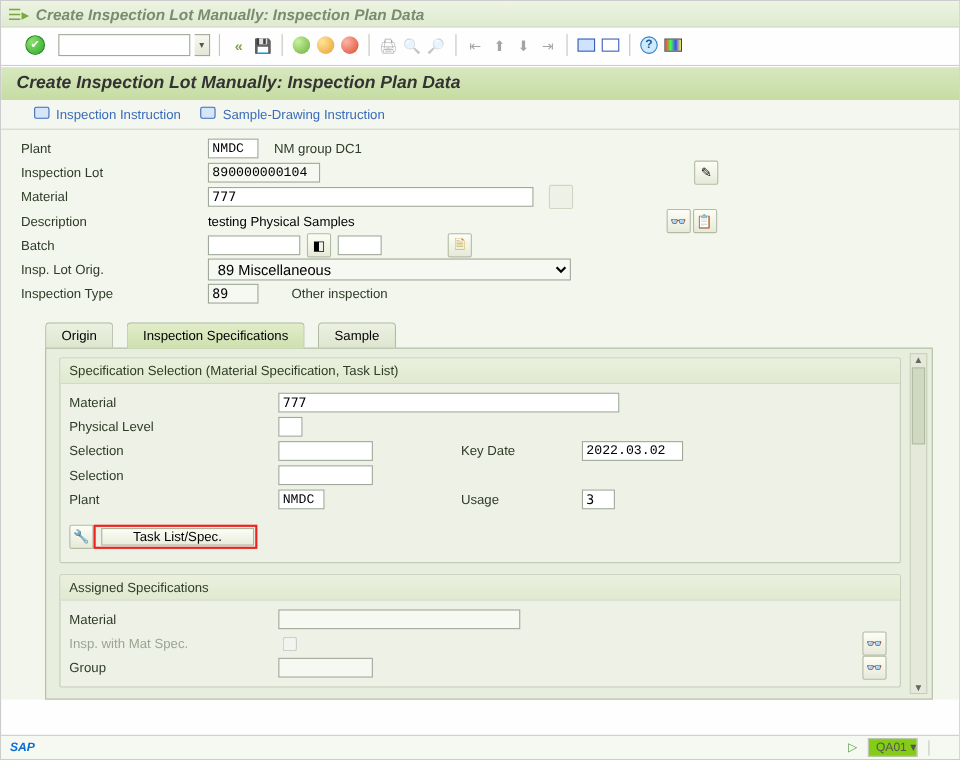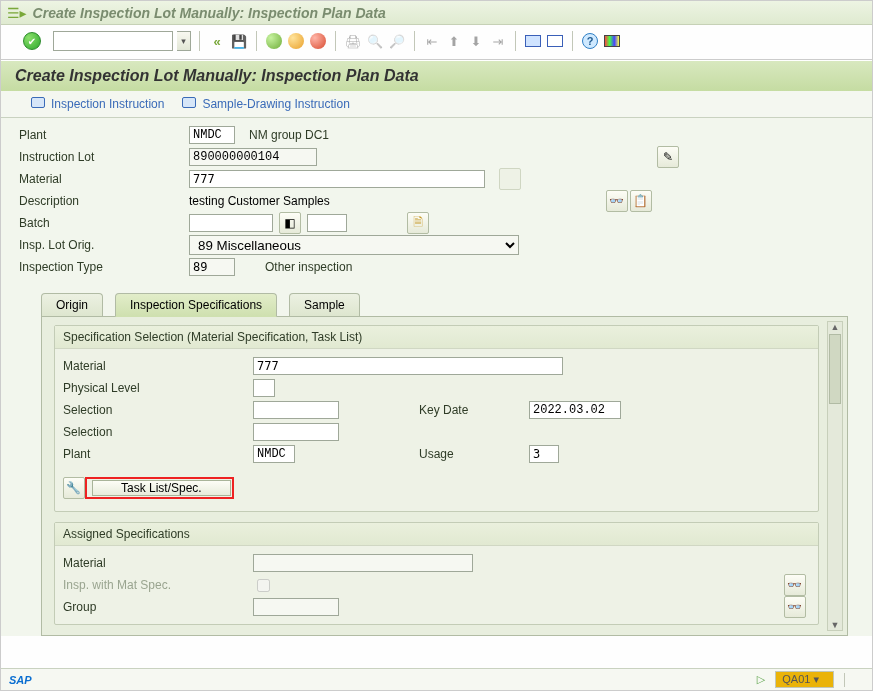--- a/index.html
+++ b/index.html
@@ -172,21 +172,21 @@
   .statusbar {
     position:absolute; left:0; right:0; bottom:0;
     height:22px;
     border-top:1px solid #c9d2c0;
     background:#f6f8f2;
     display:flex;align-items:center;justify-content:flex-end;
     padding:0 8px;gap:10px;font-size:11px;color:#555;
   }
   .sap-logo { font-weight:bold;font-style:italic;color:#0a6ed1; }
   .status-green { color:#5ba34a; }
-  .status-box { border:1px solid #c2c7b8;padding:1px 14px 1px 6px;background:#eab308; }
+  .status-box { border:1px solid #c2c7b8;padding:1px 0 1px 6px;background:#84cc16; }
 </style>
 </head>
 <body>
 
 <div class="titlebar">
   <span class="menu-icon">☰▸</span>
   <span class="title">Create Inspection Lot Manually: Inspection Plan Data</span>
 </div>
 
 <div class="main-toolbar">
@@ -245,34 +245,34 @@
   </span>
 </div>
 
 <div class="form-area">
   <div class="frow">
     <div class="flabel">Plant</div>
     <input class="fin mono" style="width: 46px;" value="NMDC">
     <span class="after-text">NM group DC1</span>
   </div>
   <div class="frow">
-    <div class="flabel">Instruction Lot</div>
-    <input class="fin mono ro" style="width: 128px;" value="890000000104">
+    <div class="flabel">Inspection Lot</div>
+    <input class="fin mono ro" style="width: 102px;" value="890000000104">
     <span style="flex:0 0 340px"></span>
     <span class="small-btn">✎</span>
   </div>
   <div class="frow">
     <div class="flabel">Material</div>
     <input class="fin" style="width: 296px;" value="777">
     <span style="width:14px"></span>
     <span class="small-btn" style="background:#eef2e6;border-color:#cfd6c2"></span>
   </div>
   <div class="frow">
     <div class="flabel">Description</div>
-    <span>testing Customer Samples</span>
+    <span>testing Physical Samples</span>
     <span style="flex:1"></span>
     <span style="margin-right:210px;display:flex;gap:2px">
       <span class="glasses-ic" style="color:#d78a1c;">👓</span>
       <span class="glasses-ic">📋</span>
     </span>
   </div>
   <div class="frow">
     <div class="flabel">Batch</div>
     <input class="fin" style="width: 84px;">
     <span class="small-btn f4-btn">◧</span>

